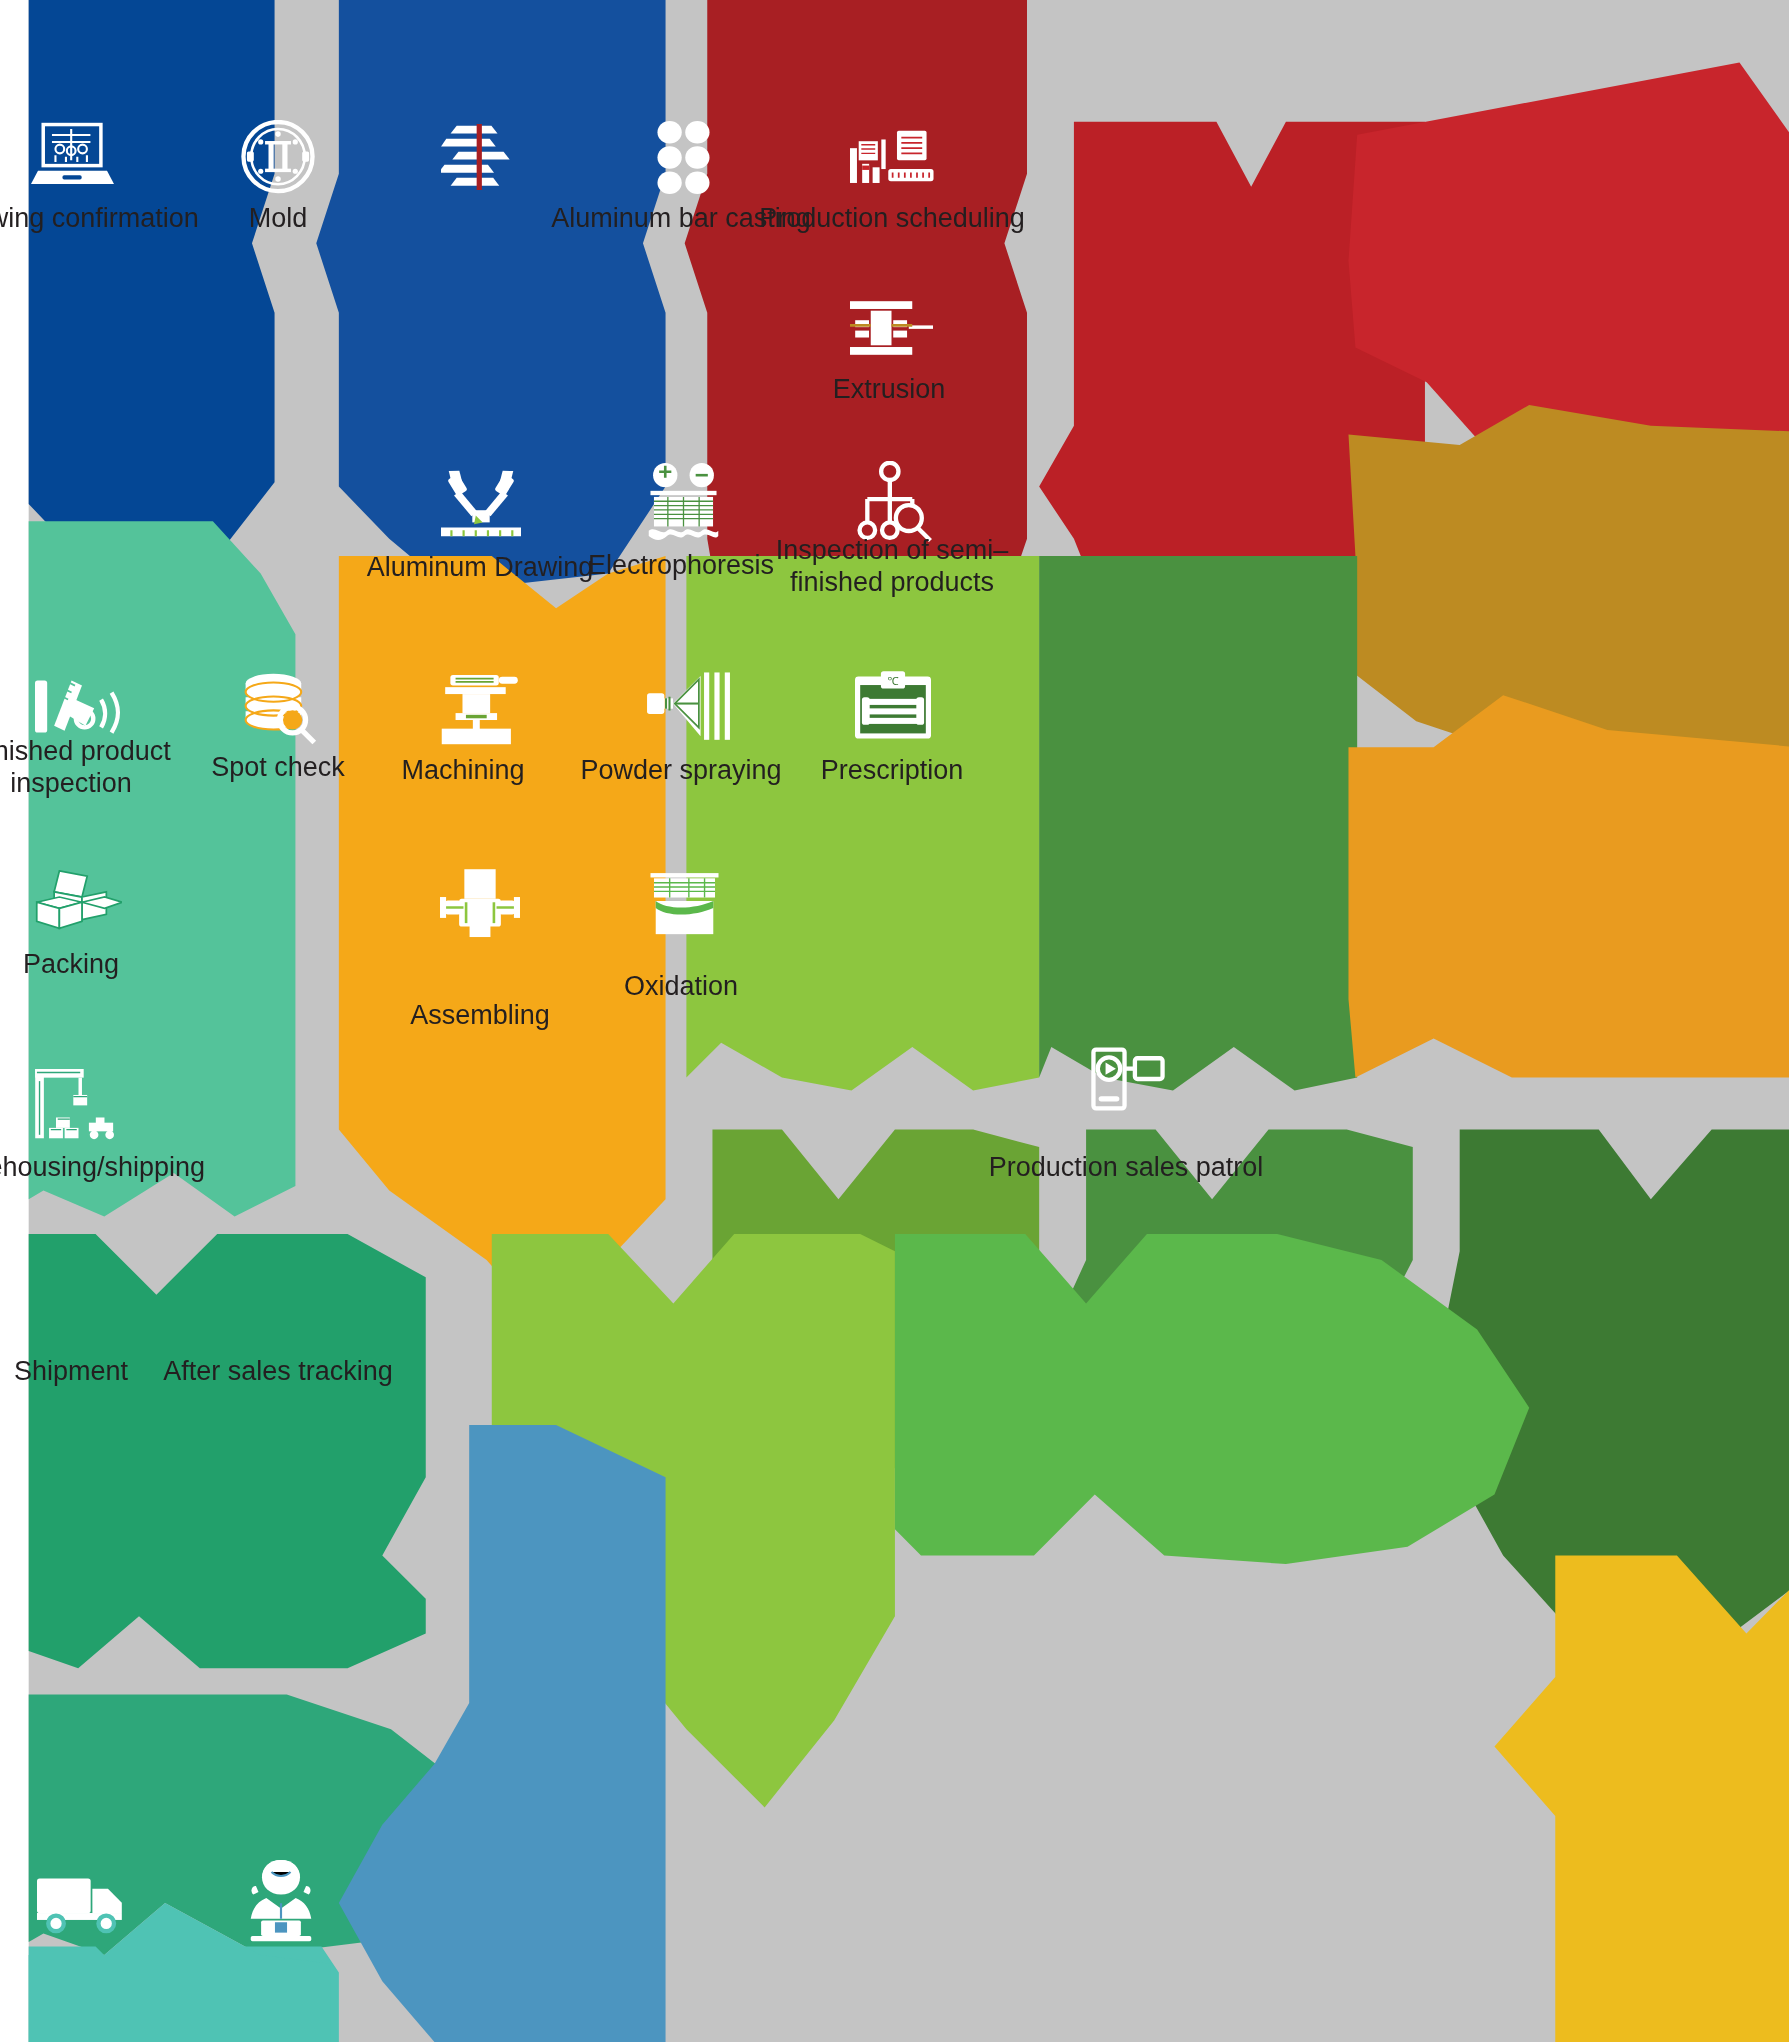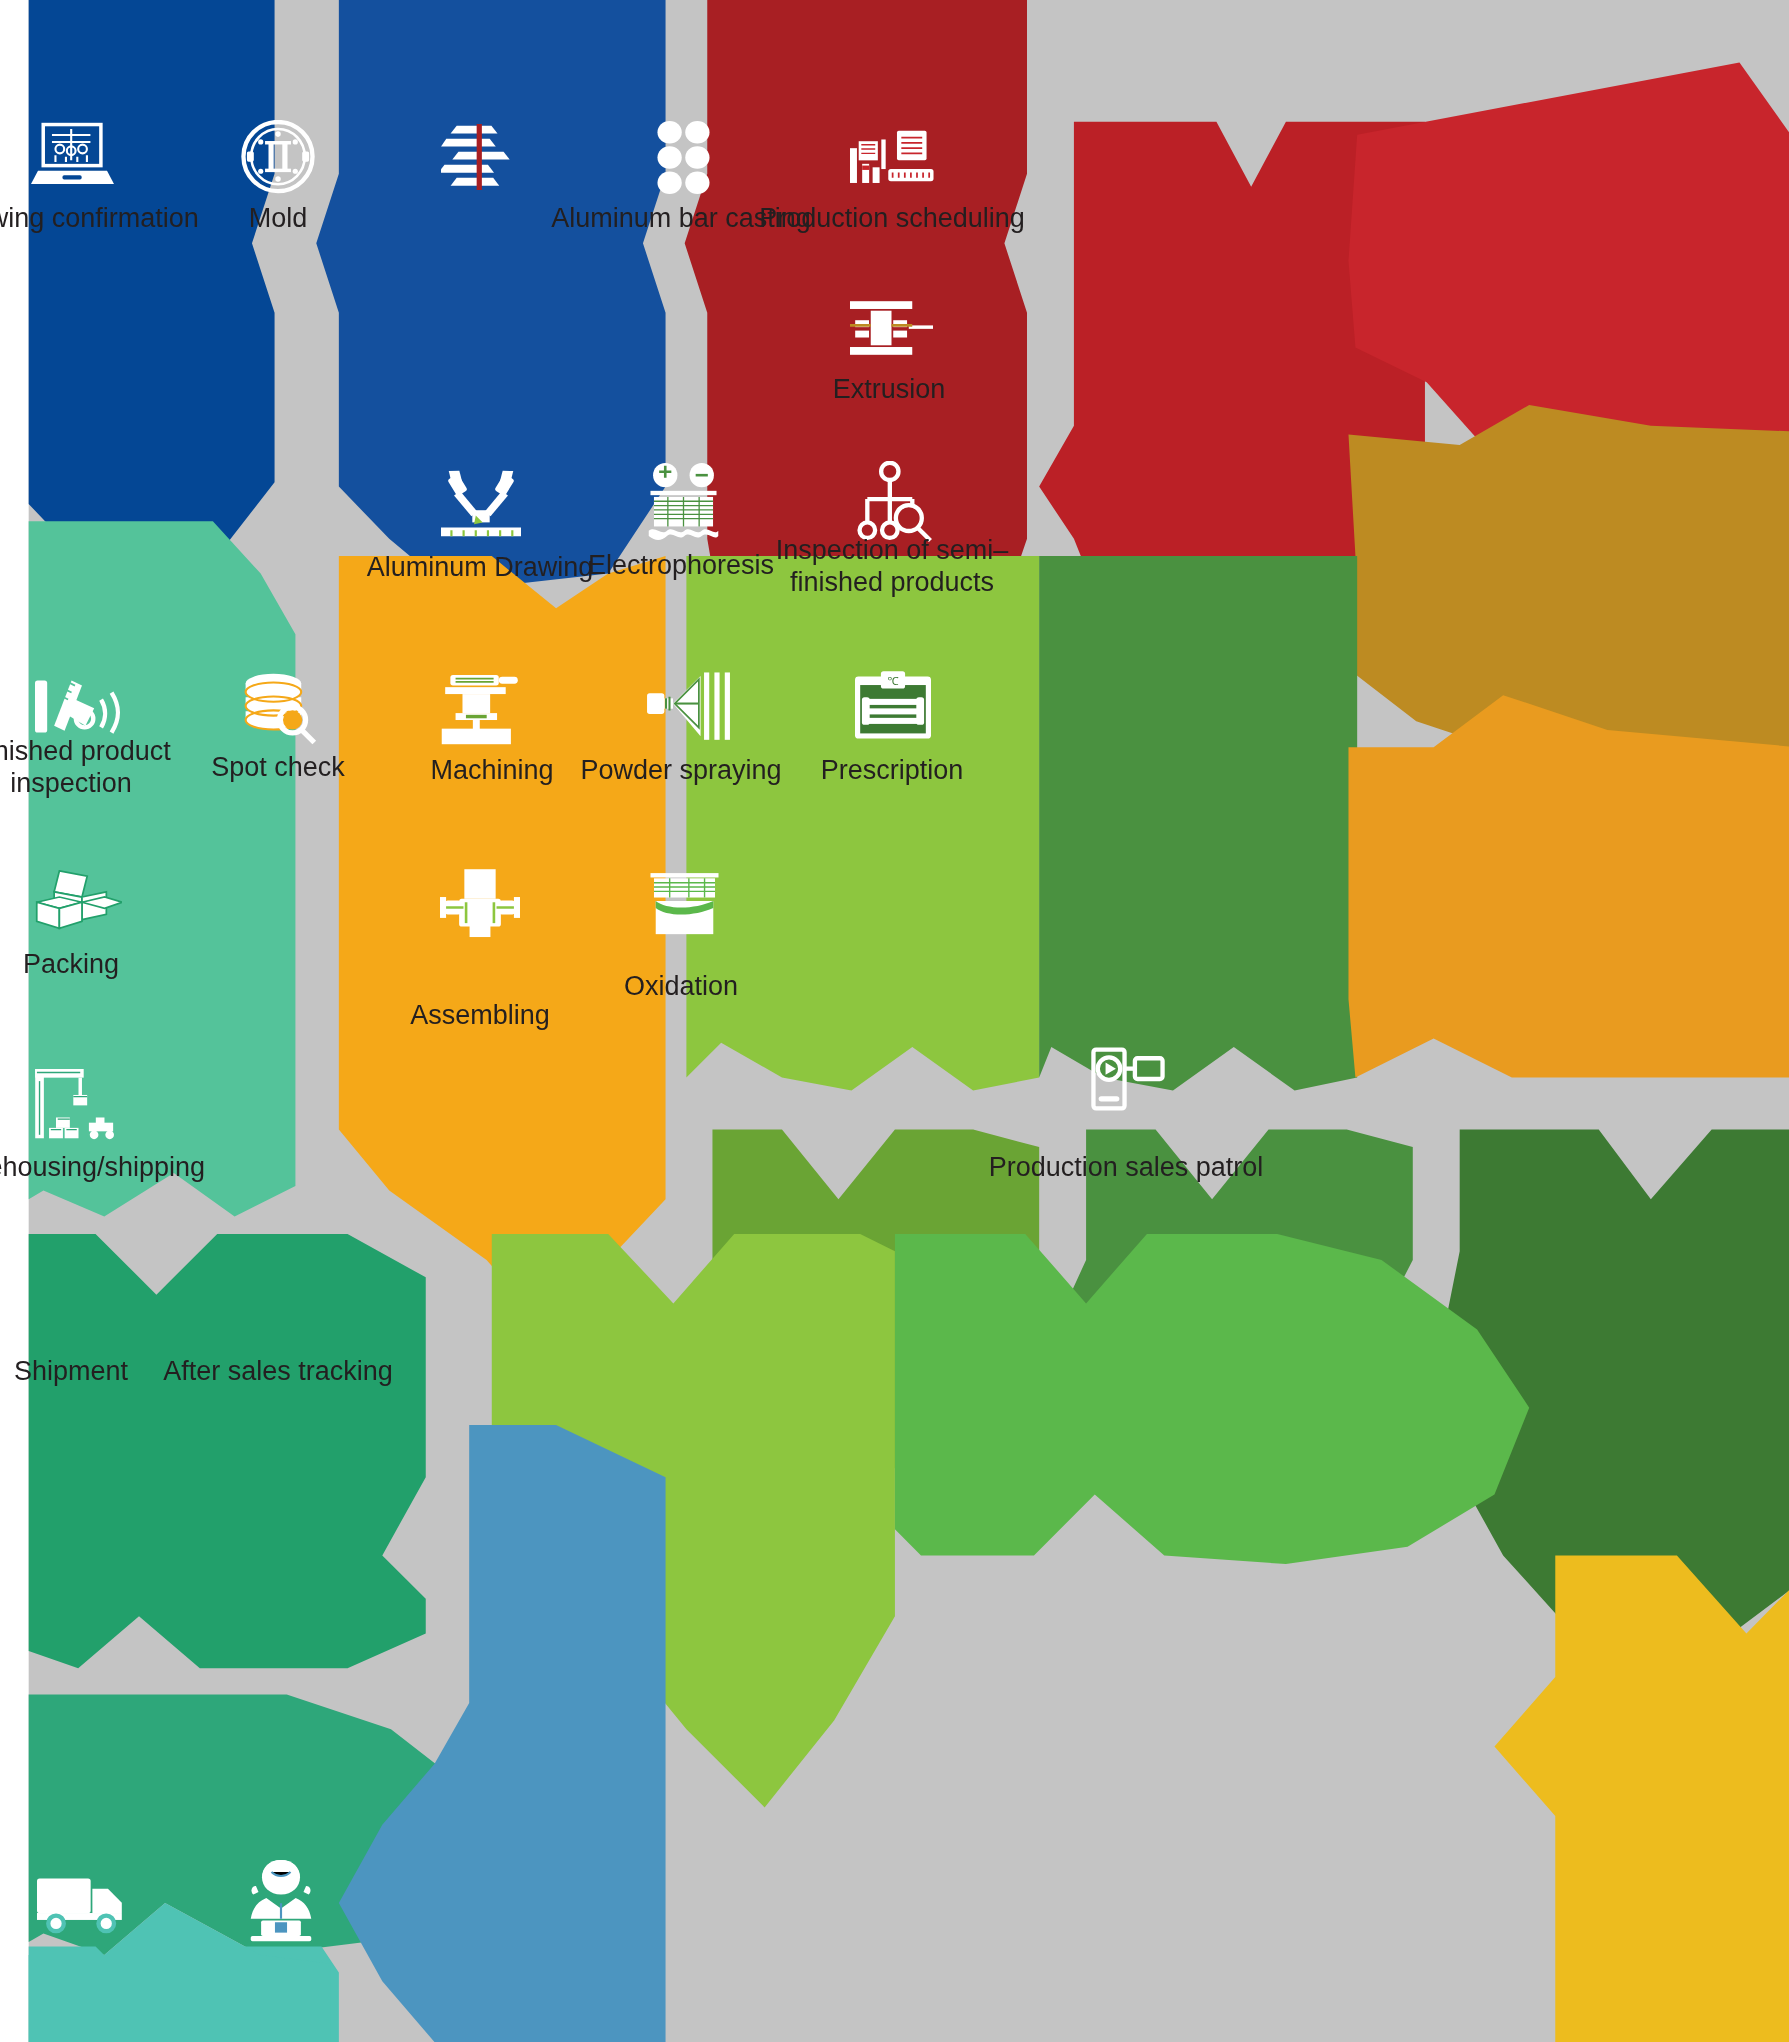--- a/index.html
+++ b/index.html
@@ -400,21 +400,21 @@
     <div class="lbl" style="left: 507px; top: 202px; width: 348px;">Aluminum bar casting</div>
     <div class="lbl" style="left: 718px; top: 202px; width: 348px;">Production scheduling</div>
     <div class="lbl" style="left: 715px; top: 373px; width: 348px;">Extrusion</div>
     <div class="lbl" style="left: 306px; top: 551px; width: 348px;">Aluminum Drawing</div>
     <div class="lbl" style="left: 507px; top: 549px; width: 348px;">Electrophoresis</div>
     <div class="lbl" style="left: 718px; top: 534px; width: 348px;">Inspection of semi–
 finished products</div>
     <div class="lbl" style="left: -103px; top: 735px; width: 348px;">Finished product
 inspection</div>
     <div class="lbl" style="left: 104px; top: 751px; width: 348px;">Spot check</div>
-    <div class="lbl" style="left: 318px; top: 754px; width: 348px;">Machining</div>
+    <div class="lbl" style="left: 289px; top: 754px; width: 348px;">Machining</div>
     <div class="lbl" style="left: 507px; top: 754px; width: 348px;">Powder spraying</div>
     <div class="lbl" style="left: 718px; top: 754px; width: 348px;">Prescription</div>
     <div class="lbl" style="left: -103px; top: 948px; width: 348px;">Packing</div>
     <div class="lbl" style="left: 306px; top: 951px; width: 348px; margin-top: 48px;">Assembling</div>
     <div class="lbl" style="left: 507px; top: 949px; width: 348px; margin-top: 21px;">Oxidation</div>
     <div class="lbl" style="left: 952px; top: 1151px; width: 348px;">Production sales patrol</div>
     <div class="lbl" style="left: -102px; top: 1151px; width: 348px;">Warehousing/shipping</div>
     <div class="lbl" style="left: -103px; top: 1355px; width: 348px;">Shipment</div>
     <div class="lbl" style="left: 104px; top: 1355px; width: 348px;">After sales tracking</div>
   </div>

